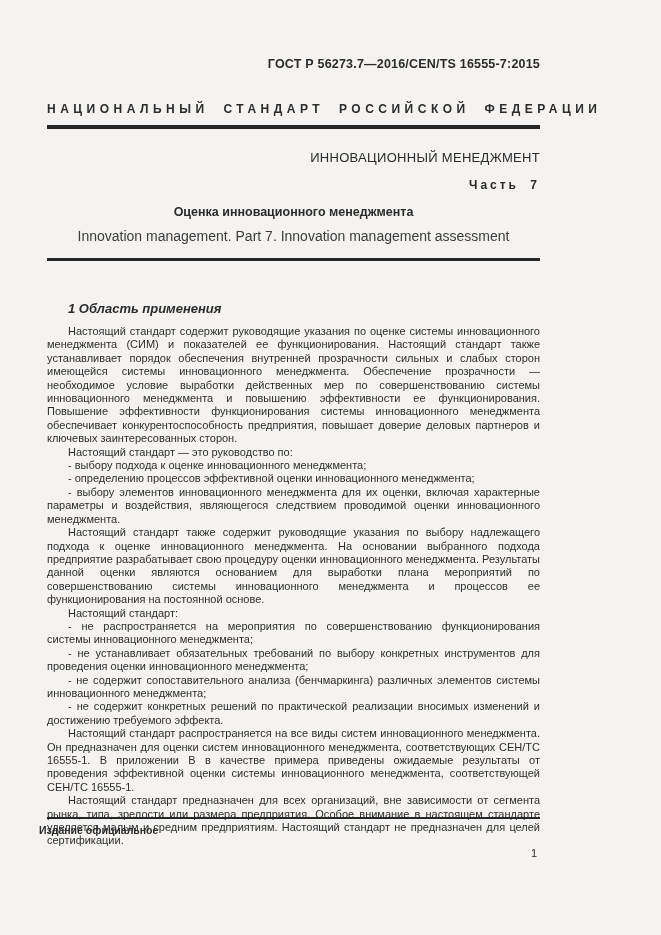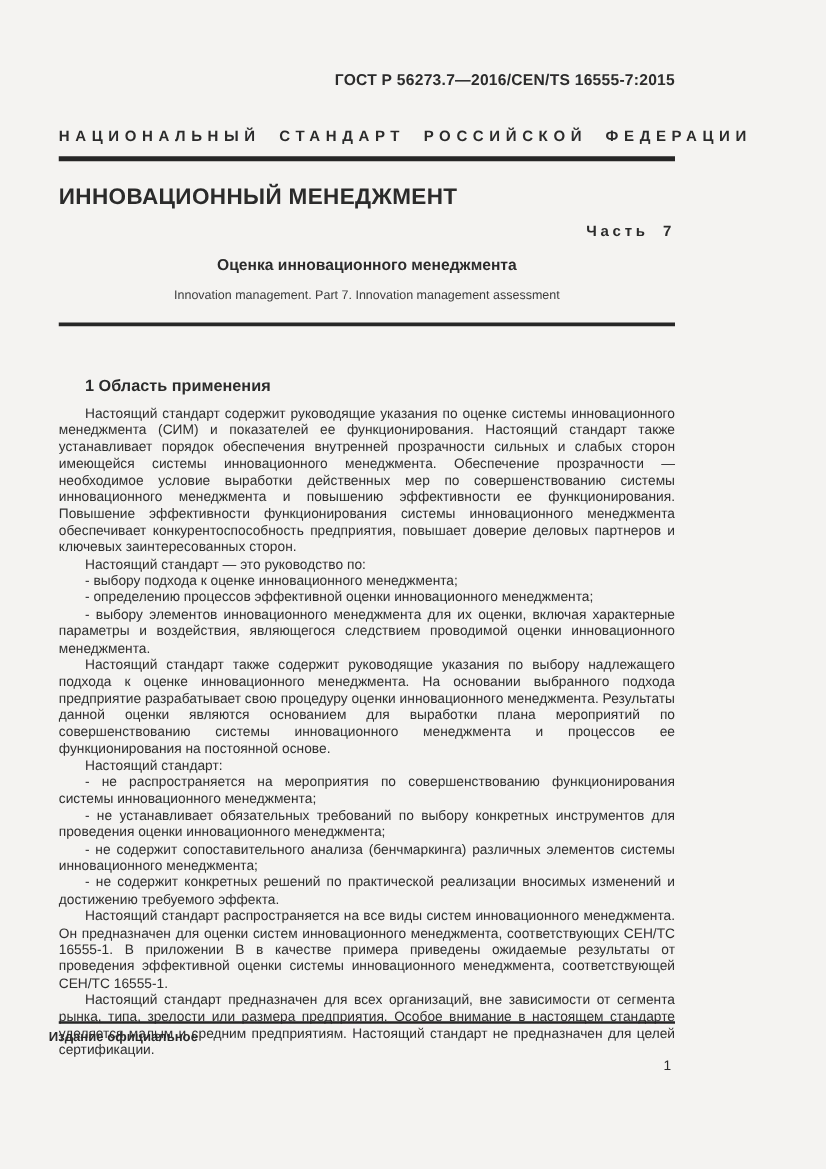--- a/index.html
+++ b/index.html
@@ -28,54 +28,55 @@
     letter-spacing: 4.5px; word-spacing: 7px;
     white-space: nowrap;
     line-height: 14px;
   }
   .rule-thick {
     margin-top: 9px;
     height: 4px; background: #262626;
   }
   .title-main {
     margin-top: 21px;
-    font-size: 18px; font-weight: bold;
-    text-align: left; line-height: 15px;
+    font-size: 13px; font-weight: normal;
+    text-align: right; line-height: 15px;
     letter-spacing: 0.3px;
   }
   .title-part {
     margin-top: 13px;
     font-size: 12px; font-weight: bold;
     text-align: right; line-height: 14px;
     letter-spacing: 3px; word-spacing: 5px;
   }
   .title-subtitle {
     margin-top: 13px;
     font-size: 12.5px; font-weight: bold;
     text-align: center; line-height: 15px;
   }
   .title-english {
     margin-top: 10px;
-    font-size: 10px; color: #3c3c3c;
+    font-size: 14px; color: #3c3c3c;
     text-align: center; line-height: 13px;
   }
   .rule-medium {
     margin-top: 15px;
     height: 3px; background: #262626;
   }
   .effective-date {
     margin-top: 6px;
     font-size: 11px; font-weight: bold;
     text-align: right; line-height: 13px;
   }
   .section-heading {
     margin-top: 40px;
     padding-left: 21px;
     font-size: 13px; font-weight: bold;
     line-height: 15px;
+    font-style: italic;
   }
   .section-body {
     margin-top: 9px;
     font-size: 11px; line-height: 13.4px;
     text-align: justify;
     color: #2e2e2e;
   }
   .section-body p {
     margin: 0;
     text-indent: 21px;

